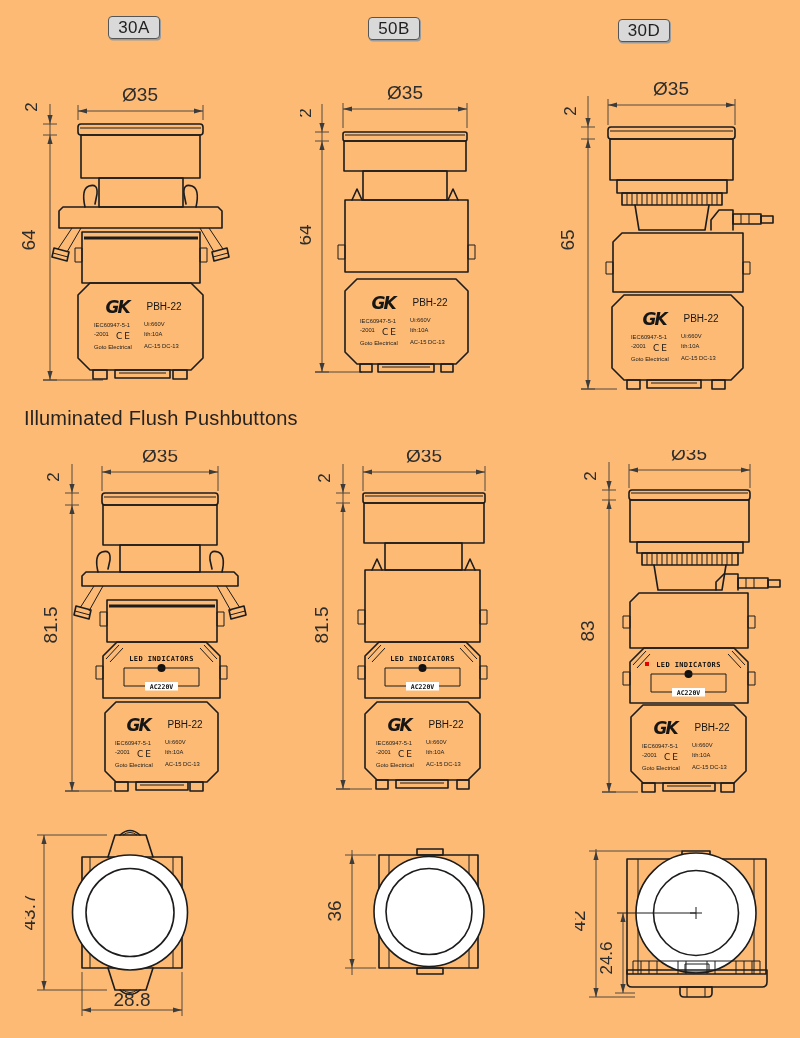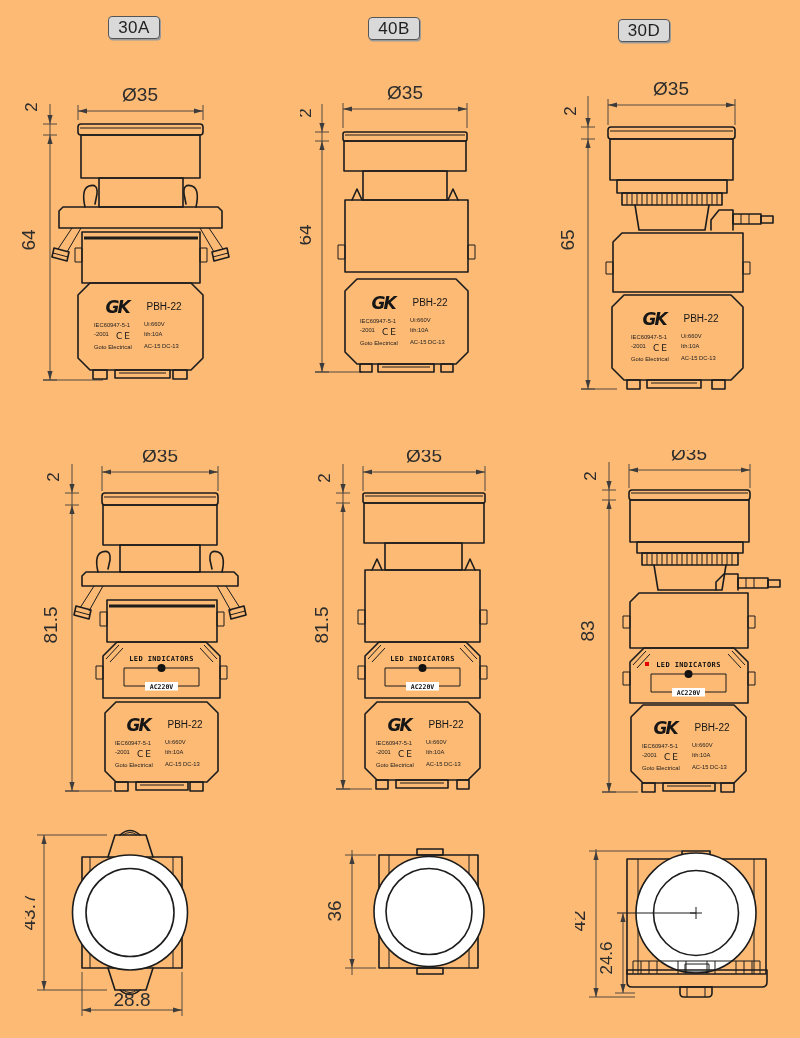--- a/index.html
+++ b/index.html
@@ -55,23 +55,24 @@
         <text class="ledt" x="58.5" y="19">LED INDICATORS</text>
         <circle cx="58.5" cy="26" r="4" fill="#111"></circle>
         <rect x="21" y="26" width="75" height="18" class="i"></rect>
         <rect x="42" y="40" width="33" height="8.5" fill="#fff"></rect>
         <text class="ledv" x="58.5" y="47">AC220V</text>
       </g>
     </defs>
   </svg>
 
   <div class="vlabel" style="left:108px;top:16px">30A</div>
-  <div class="vlabel" style="left:368px;top:17px">40B</div>
+  <div class="vlabel" style="left:368px;top:17px">50B</div>
   <div class="vlabel" style="left:618px;top:19px">30D</div>
 
+  <div class="heading">Illuminated Flush Pushbuttons</div>
 
   <svg class="fig" style="left:20px;top:80px" width="280" height="335" viewBox="0 0 280 335">
     <g>
       <path class="d" d="M30,24 V300 M37,44 H23 M37,55 H23 M37,300 H23 M83,300 H23"></path>
       <use href="#arr" transform="translate(30,44) rotate(-90)"></use>
       <use href="#arr" transform="translate(30,55) rotate(90)"></use>
       <use href="#arr" transform="translate(30,300) rotate(-90)"></use>
       <text class="dts" transform="translate(17,27) rotate(-90)">2</text>
       <text class="dt" transform="translate(15,160) rotate(-90)">64</text>
     </g>

